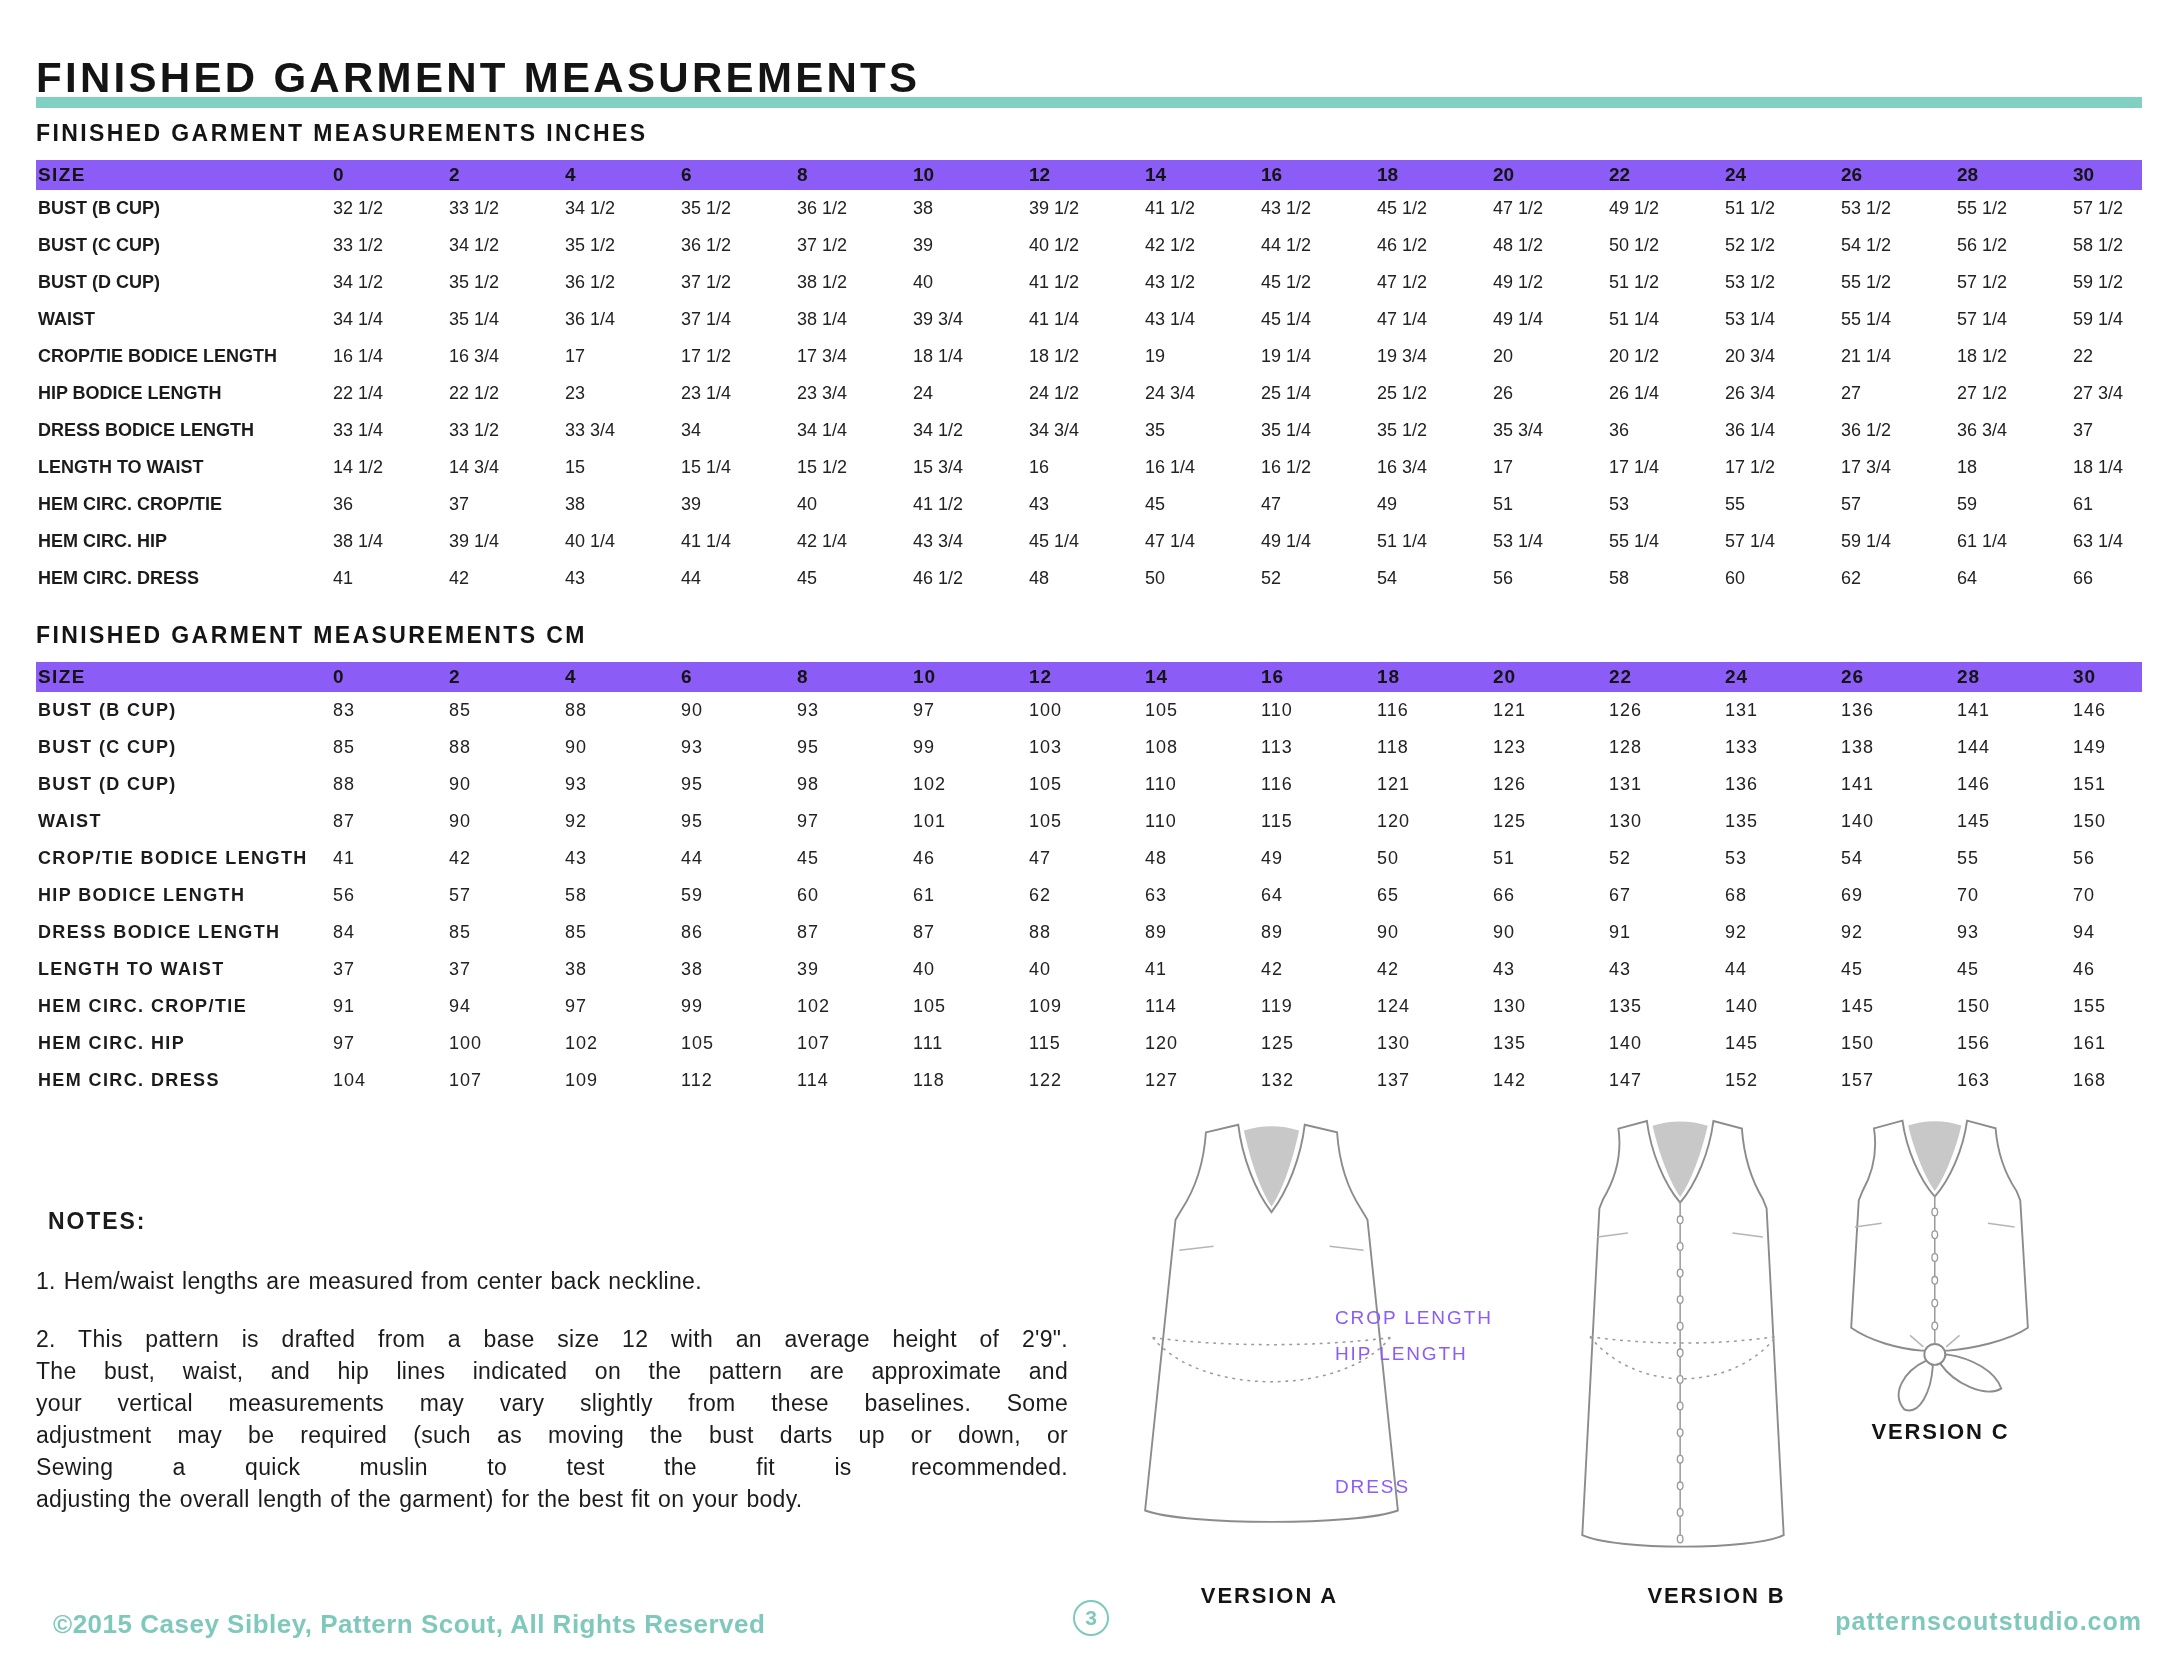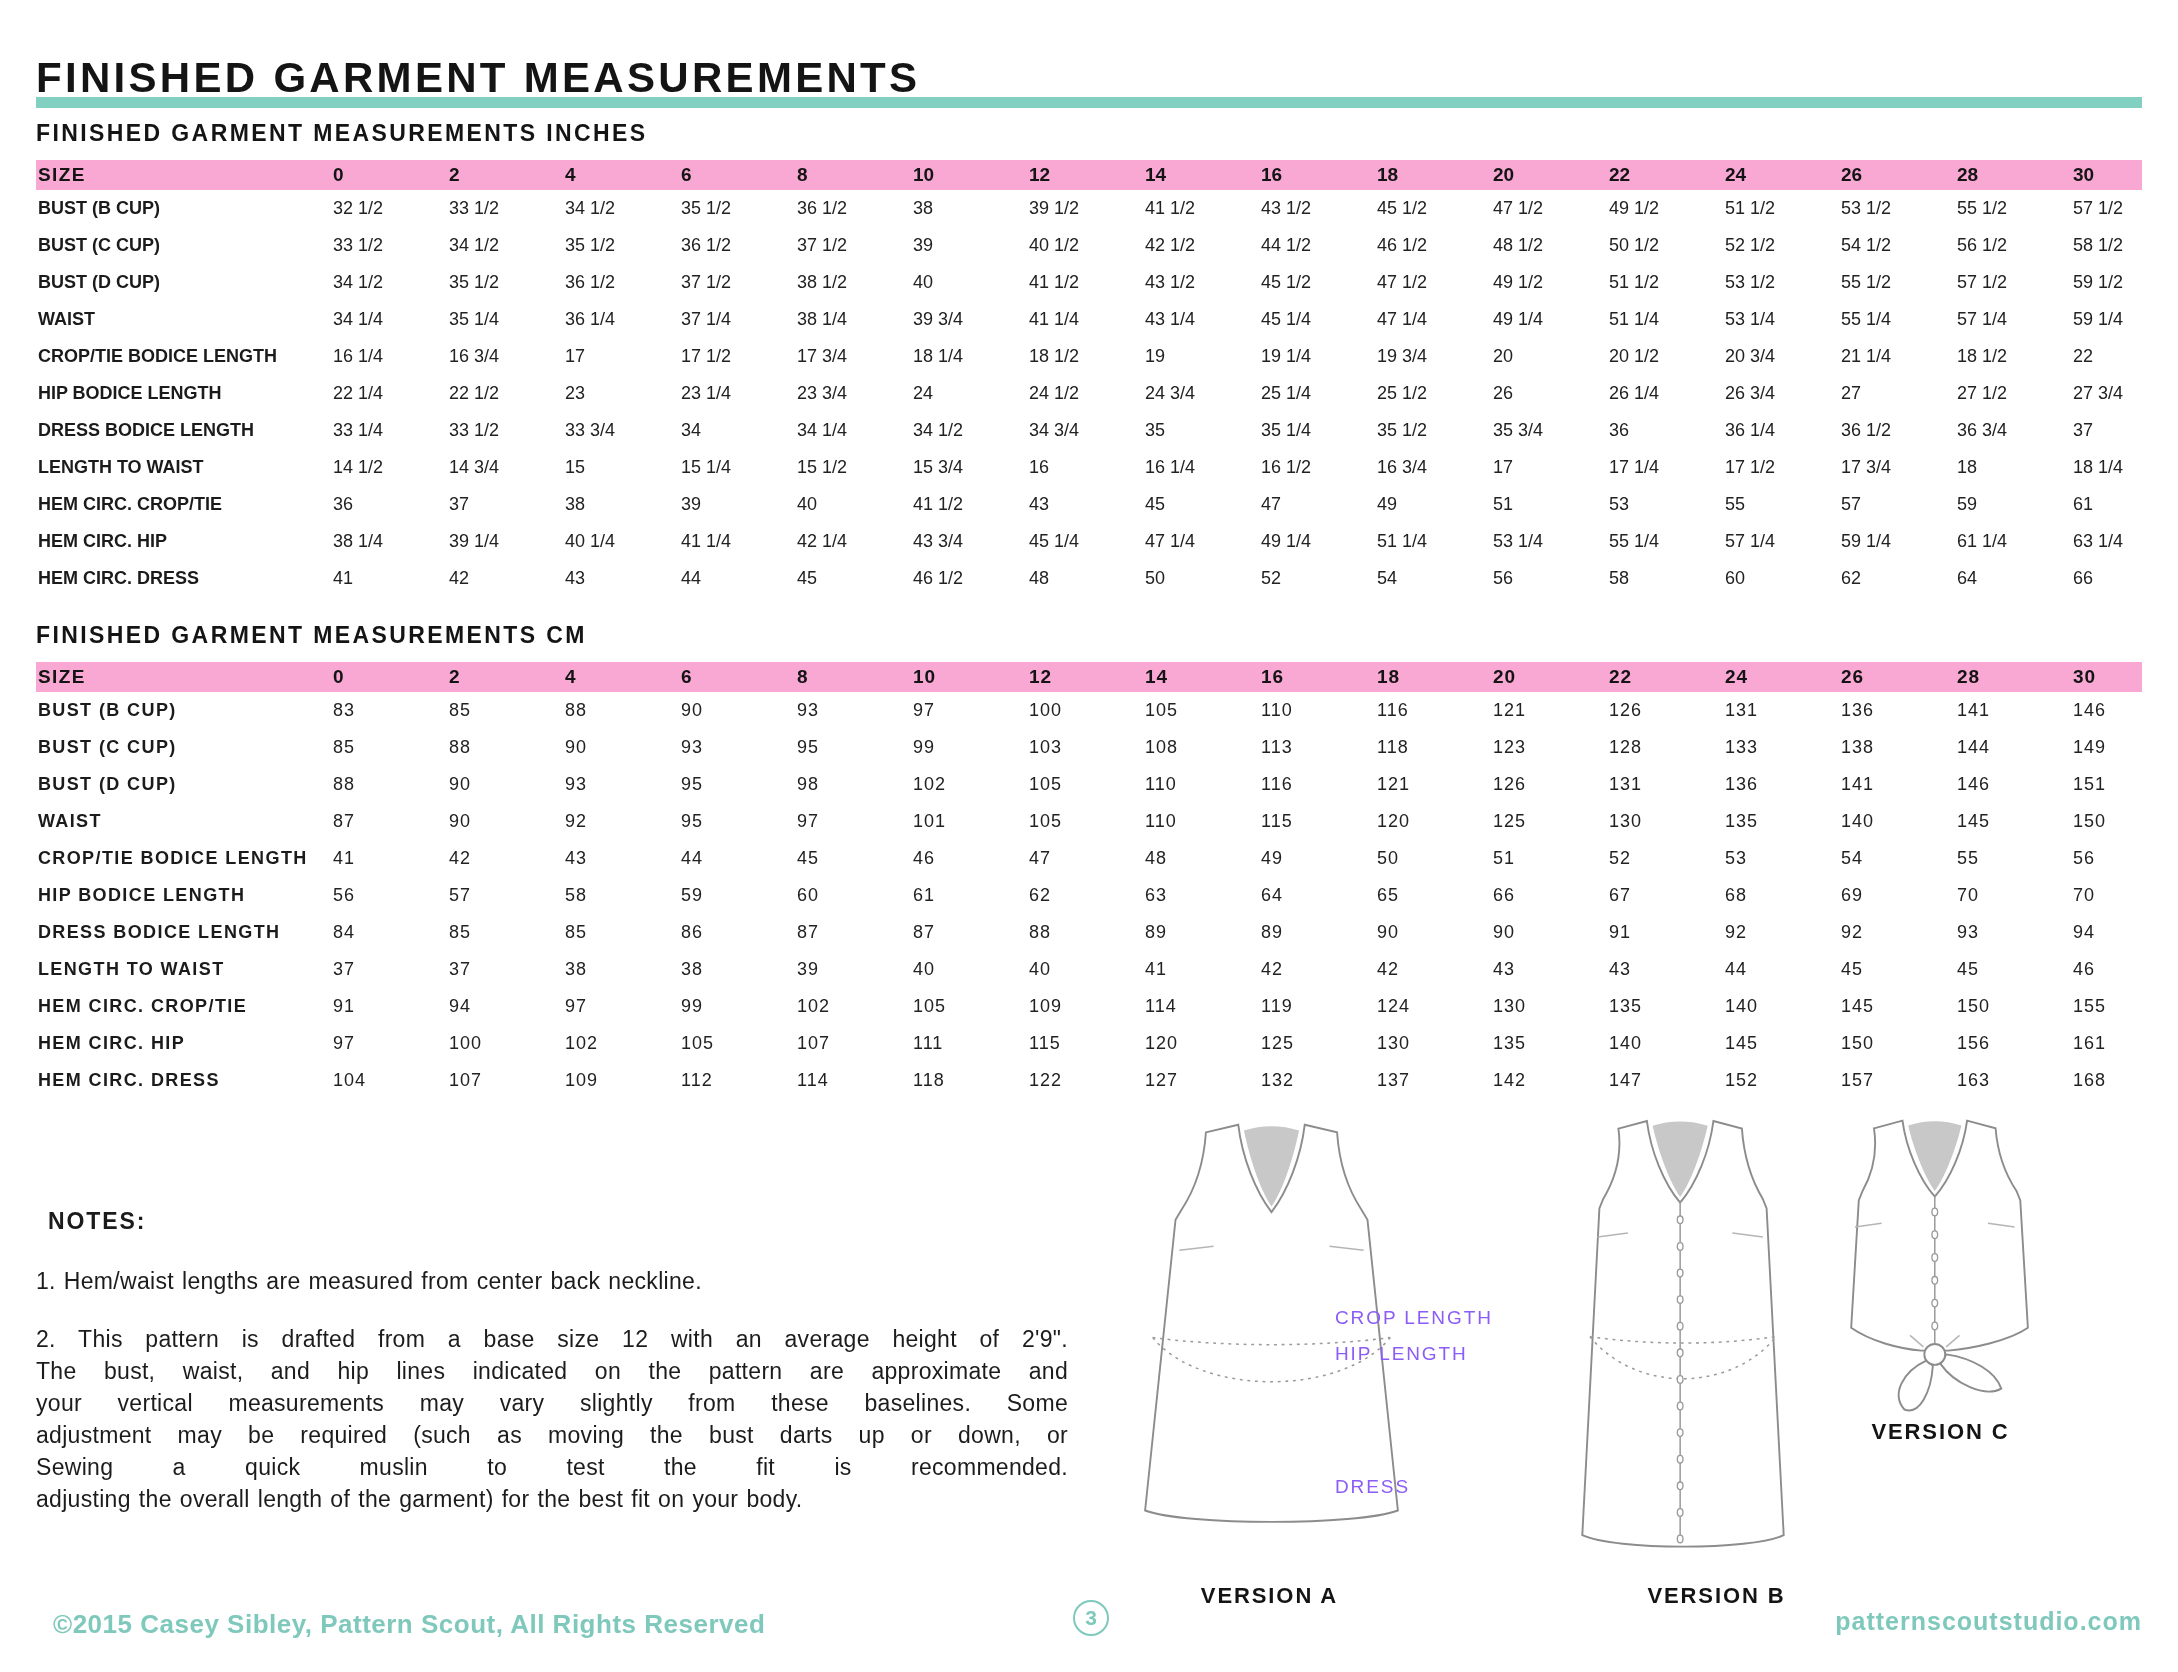--- a/index.html
+++ b/index.html
@@ -12,21 +12,21 @@
   .h1{left:36px;top:38px;font-size:42px;font-weight:700;letter-spacing:3.3px;color:#141414;margin-top:16px;}
   .accent-bar{left:36px;top:97px;width:2106px;height:10.5px;background:#82d0c2;}
   .sec-title{left:36px;font-size:23px;font-weight:700;letter-spacing:2.4px;color:#141414;}
   .sec1{top:120px;}
   .sec2{top:622px;}
   
   .mtable{left:36px;width:2106px;}
   .t-in{top:160px;}
   .t-cm{top:662px;}
   .mrow{display:grid;grid-template-columns:297px repeat(16,116px);align-items:center;height:37px;}
-  .mheadrow{height:30px;background:#f9a8d4;}
+  .mheadrow{height:30px;background:#8b5cf6;}
   .mcell{white-space:nowrap;}
   .mlabel{font-weight:700;font-size:18px;padding-left:1.9px;}
   .mval{font-size:18px;color:#222;}
   .mhead{font-weight:700;font-size:19px;color:#141414;}
   .t-cm .mlabel{letter-spacing:1.4px;}
   .t-cm .mval{letter-spacing:1px;}
   .mheadrow .mlabel{letter-spacing:1.4px;}
   
   .notes{left:36px;top:1208px;width:1032px;}
   .notes-heading{font-size:23px;font-weight:700;letter-spacing:1.9px;margin-bottom:30px;margin-left:12px;}

